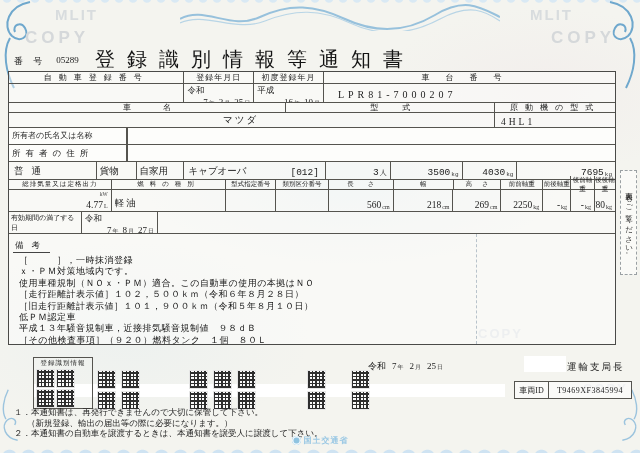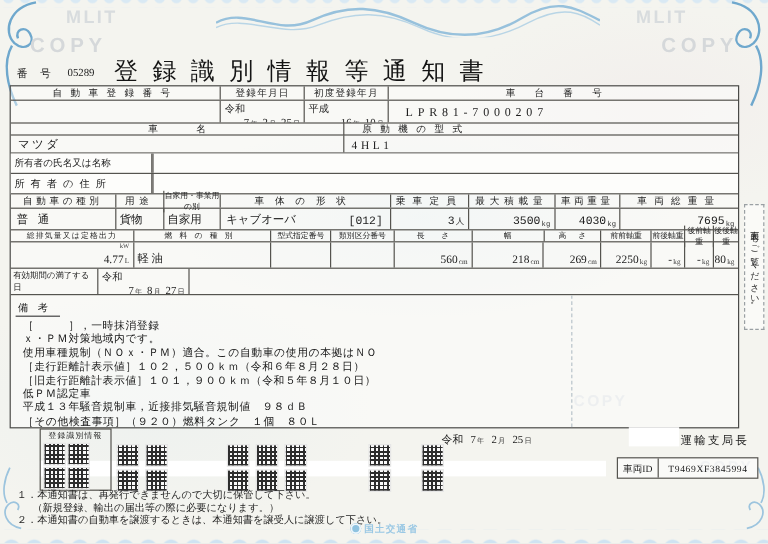--- a/index.html
+++ b/index.html
@@ -137,48 +137,39 @@
       </div>
       <div class="cell datecell" style="width:70px;">
         <span class="era">平成</span>
         <span class="dval"><span>16</span><span class="unit">年</span><span class="n">10</span><span class="unit">月</span></span>
       </div>
       <div class="cell vcell" style="width:293px;padding:0 0 2px 14px;font-size:10px;letter-spacing:4px;">LPR81-7000207</div>
     </div>
 
     <div class="row hrow" style="height:10px;">
       <div class="cell hcell" style="width:277px;letter-spacing:32px;text-indent:32px;">車名</div>
+      <div class="cell hcell" style="width:210px;letter-spacing:24px;text-indent:24px;">型式</div>
       <div class="cell hcell" style="width:121px;letter-spacing:7px;">原動機の型式</div>
     </div>
 
-    <div class="row" style="height:15px;">
+    <div class="row" style="height:15px;justify-content:flex-end;">
       <div class="cell vcell padl" style="width:277px;letter-spacing:2px;">マツダ</div>
       <div class="cell vcell padl" style="width:121px;letter-spacing:3px;">4HL1</div>
     </div>
 
     <div class="row white" style="height:17px;">
       <div class="cell" style="width:118px;border-right:1px solid #55544f;font-size:8px;padding:2px 0 0 3px;">所有者の氏名又は名称</div>
       <div class="cell" style="flex:1;"></div>
     </div>
 
     <div class="row white" style="height:17px;">
       <div class="cell" style="width:118px;border-right:1px solid #55544f;font-size:8.5px;letter-spacing:5px;padding:3px 0 0 3px;">所有者の住所</div>
       <div class="cell" style="flex:1;"></div>
     </div>
 
-    <div class="row hrow" style="height:12px;">
-      <div class="cell hcell" style="width:87px;letter-spacing:3px;">自動車の種別</div>
-      <div class="cell hcell" style="width:40px;letter-spacing:4px;">用途</div>
-      <div class="cell hcell tiny" style="width:48px;">自家用・事業用の別</div>
-      <div class="cell hcell" style="width:142px;letter-spacing:9px;">車体の形状</div>
-      <div class="cell hcell" style="width:65px;letter-spacing:6px;">乗車定員</div>
-      <div class="cell hcell" style="width:72px;letter-spacing:4px;">最大積載量</div>
-      <div class="cell hcell" style="width:55px;letter-spacing:3px;">車両重量</div>
-      <div class="cell hcell" style="width:99px;letter-spacing:6px;">車両総重量</div>
-    </div>
 
     <div class="row" style="height:18px;font-family:Liberation Mono, monospace;">
       <div class="cell vcell" style="width:87px;letter-spacing:8px;padding:0 0 1px 5px;">普通</div>
       <div class="cell vcell" style="width:40px;padding:0 0 1px 3px;">貨物</div>
       <div class="cell vcell" style="width:48px;padding:0 0 1px 3px;">自家用</div>
       <div class="cell vcell" style="width:142px;justify-content:space-between;padding:0 6px 1px 4px;">
         <span>キャブオーバ</span>
         <span>[012]</span>
       </div>
       <div class="cell vcell num" style="width:65px;">

